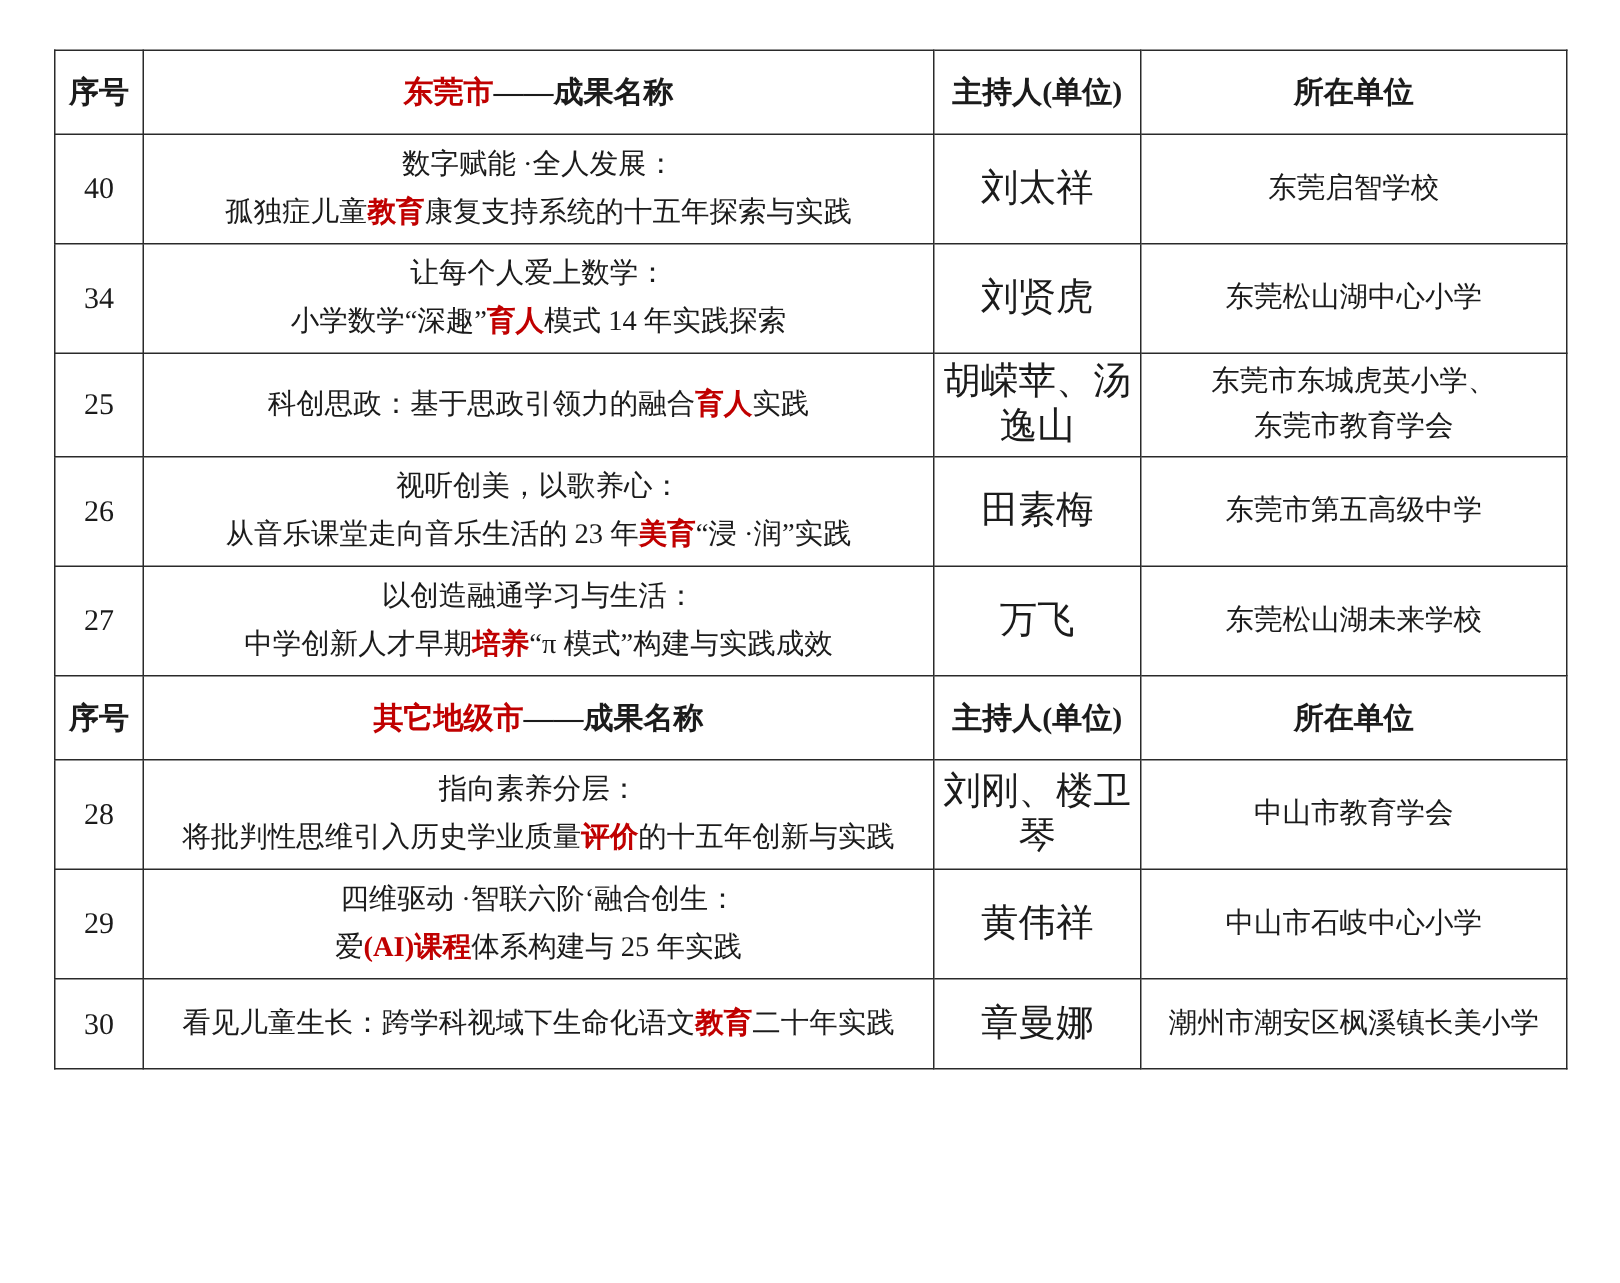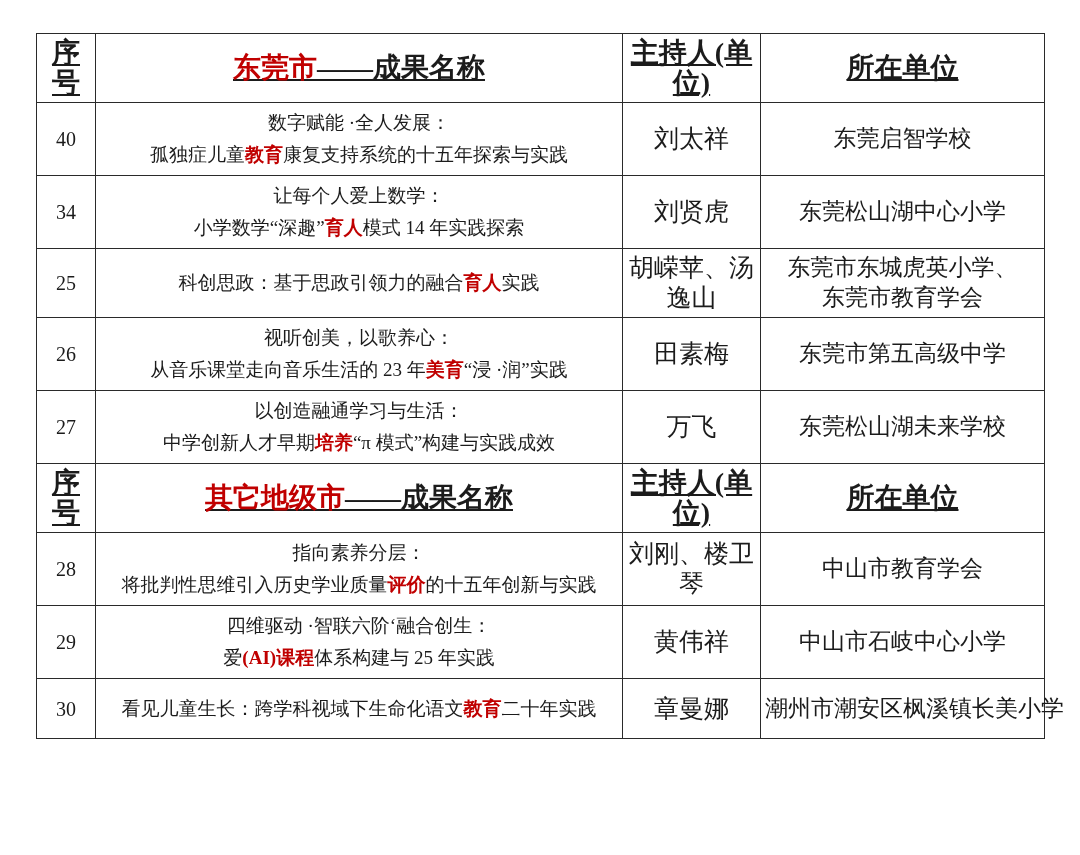--- a/index.html
+++ b/index.html
@@ -29,25 +29,25 @@
   col.c-org{width:284px;}
   th,td{
     border:1px solid var(--border);
     text-align:center;
     vertical-align:middle;
     padding:4px 4px;
     font-size:20px;
     line-height:30px;
     background:#ffffff;
   }
-  th{font-weight:bold;height:56px;font-size:28px;text-decoration:underline;}
+  th{font-weight:bold;height:56px;font-size:20px;}
   td{height:60px;}
   td.col-title{font-size:19px;line-height:32px;padding:4px 6px;}
   td.col-host{font-size:25px;padding:4px 2px;}
-  td.col-org{font-size:23px;line-height:30px;}
+  td.col-org{font-size:19px;line-height:30px;}
   td.col-no{font-size:20px;}
   .title-line{white-space:nowrap;}
   .org-line{white-space:nowrap;}
   .red{color:var(--red);font-weight:bold;}
 </style>
 </head>
 <body>
 
 <div class="page">
   <table class="results">

